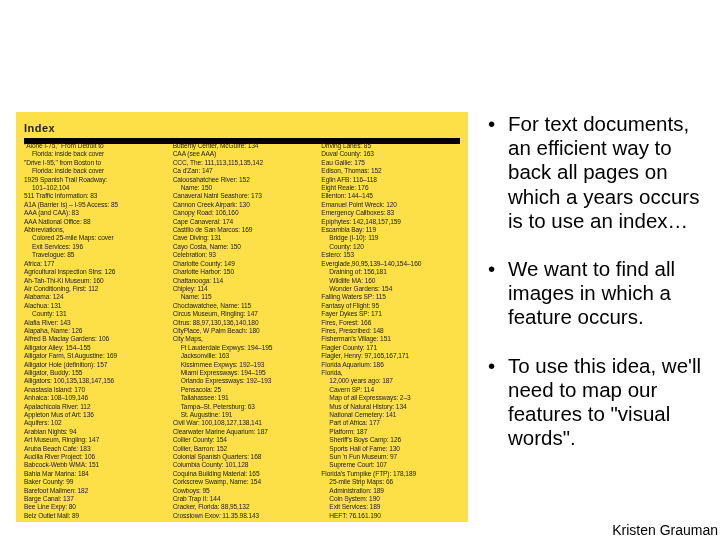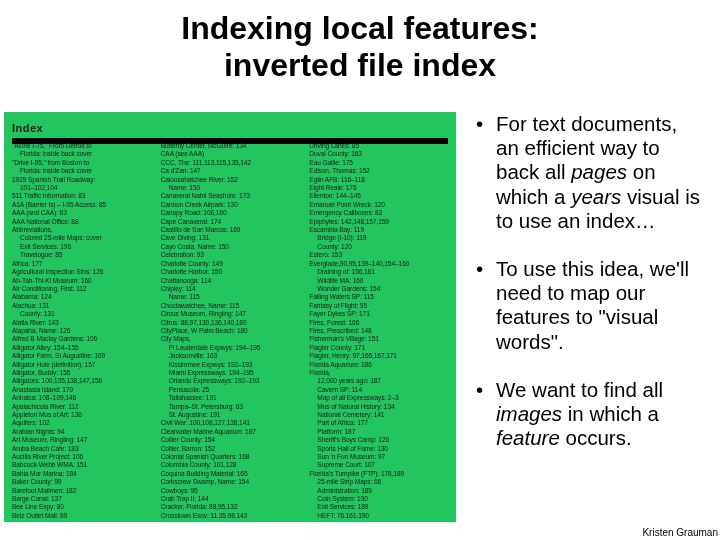--- a/index.html
+++ b/index.html
@@ -1,41 +1,37 @@
 <!DOCTYPE html>
 <html><head>
 <meta charset="utf-8">
 <style>
   * { margin: 0; padding: 0; box-sizing: border-box; }
   html, body { width: 720px; height: 540px; overflow: hidden; background: #fff; font-family: Arial, Helvetica, sans-serif; }
   .slide { width: 720px; height: 540px; position: relative; }
   .title { text-align: center; font-size: 32px; line-height: 1.15; padding-top: 10px; color: #000; }
   .content { display: flex; flex-direction: row; position: absolute; top: 112px; left: 0; right: 0; bottom: 0; }
-  .left { width: 452px; height: 410px; margin-left: 4px; position: relative; background: #22c55e; overflow: hidden; }
+  .left { width: 452px; height: 410px; margin-left: 16px; position: relative; background: #fde047; overflow: hidden; }
   .index-header { position: absolute; top: 6px; left: 8px; right: 8px; border-bottom: 6px solid #000; padding-bottom: 2px; }
   .index-header span { font-size: 11px; font-weight: bold; letter-spacing: 0.5px; filter: blur(0.3px); color:#222; }
   .columns { position: absolute; top: 30px; left: 8px; right: 8px; bottom: 4px; display: flex; gap: 10px; }
   .col { flex: 1 1 0; overflow: hidden; }
   .entry { font-size: 6.6px; line-height: 8.4px; letter-spacing: -0.1px; color: #222; white-space: nowrap; overflow: hidden; text-overflow: clip; filter: blur(0.35px); }
   .entry.indent { padding-left: 8px; }
   .right { flex: 1; padding: 0 18px 0 20px; }
   .bullets { list-style: none; font-size: 20.5px; color: #000; line-height: 1.18; }
   .bullets > li { margin-bottom: 24px; position: relative; padding-left: 20px; }
   .bullets > li::before { content: "•"; position: absolute; left: 0; top: 0; }
-  .it { font-style: italic; }
-  .credit { position: absolute; right: 2px; bottom: 2px; font-size: 10px; color: #000; text-align: center; }
+  .it { }
+  .credit { position: absolute; right: 2px; bottom: 2px; font-size: 14px; color: #000; text-align: center; }
 </style>
 </head>
 <body>
 
 <div class="slide">
-  <h1 class="title">
-    <span>Indexing local features:</span><br>
-    <span>inverted file index</span>
-  </h1>
 
   <div class="content">
     <div class="left">
       <div class="index-header">
         <span>Index</span>
       </div>
       <div class="columns">
         <div class="col" id="col1">
             <div class="entry">"Alone I-75," From Detroit to</div>
             <div class="entry indent">Florida: inside back cover</div>
@@ -176,26 +172,26 @@
             <div class="entry indent">Coin System: 190</div>
             <div class="entry indent">Exit Services: 189</div>
             <div class="entry indent">HEFT: 76,161,190</div>
           </div>
       </div>
     </div>
 
     <div class="right">
       <ul class="bullets">
         <li>
-          <span>For text documents, an efficient way to back all </span><span class="it">pages</span><span> on which a </span><span class="it">years</span><span> visual is to use an index…</span>
+          <span>For text documents, an efficient way to back all </span><span class="it">pages</span><span> on which a </span><span class="it">years</span><span> occurs is to use an index…</span>
+        </li>
+        <li>
+          <span>We want to find all </span><span class="it">images</span><span> in which a </span><span class="it">feature</span><span> occurs.</span>
         </li>
         <li>
           <span>To use this idea, we'll need to map our features to "visual words".</span>
-        </li>
-        <li>
-          <span>We want to find all </span><span class="it">images</span><span> in which a </span><span class="it">feature</span><span> occurs.</span>
         </li>
       </ul>
     </div>
   </div>
 
   <div class="credit">Kristen Grauman</div>
 </div>
 
 </body></html>

